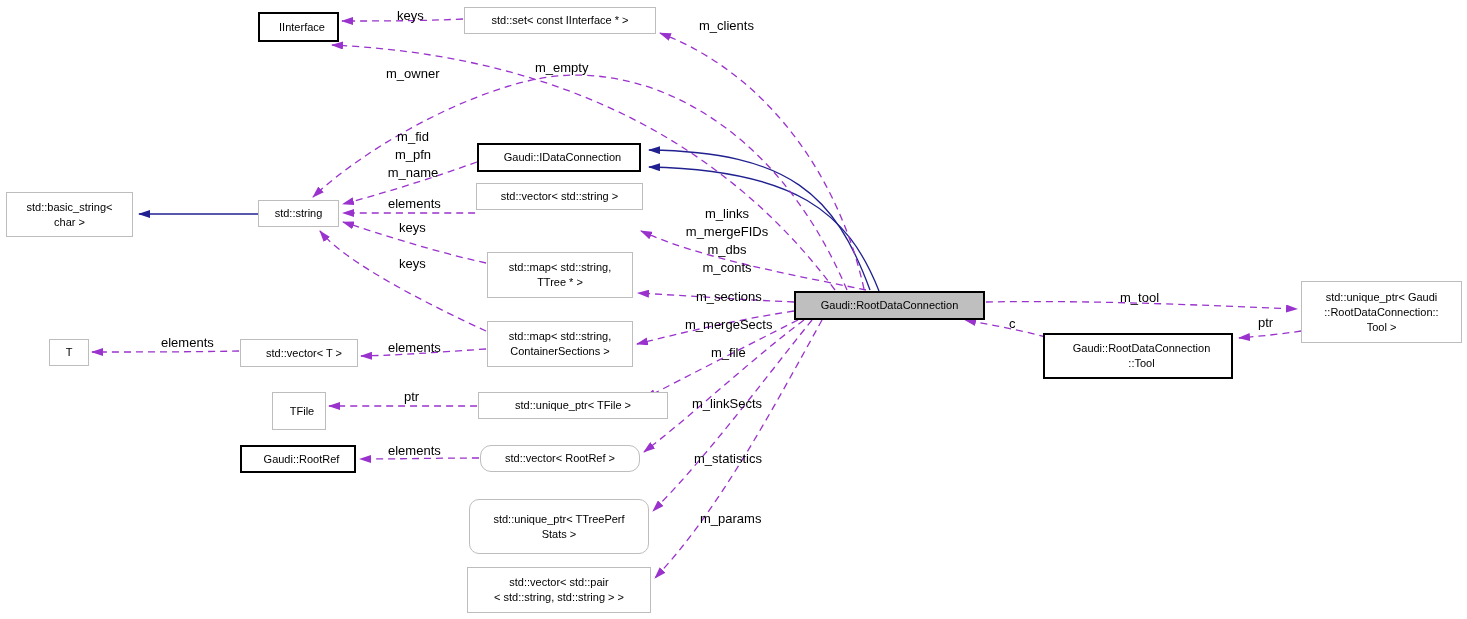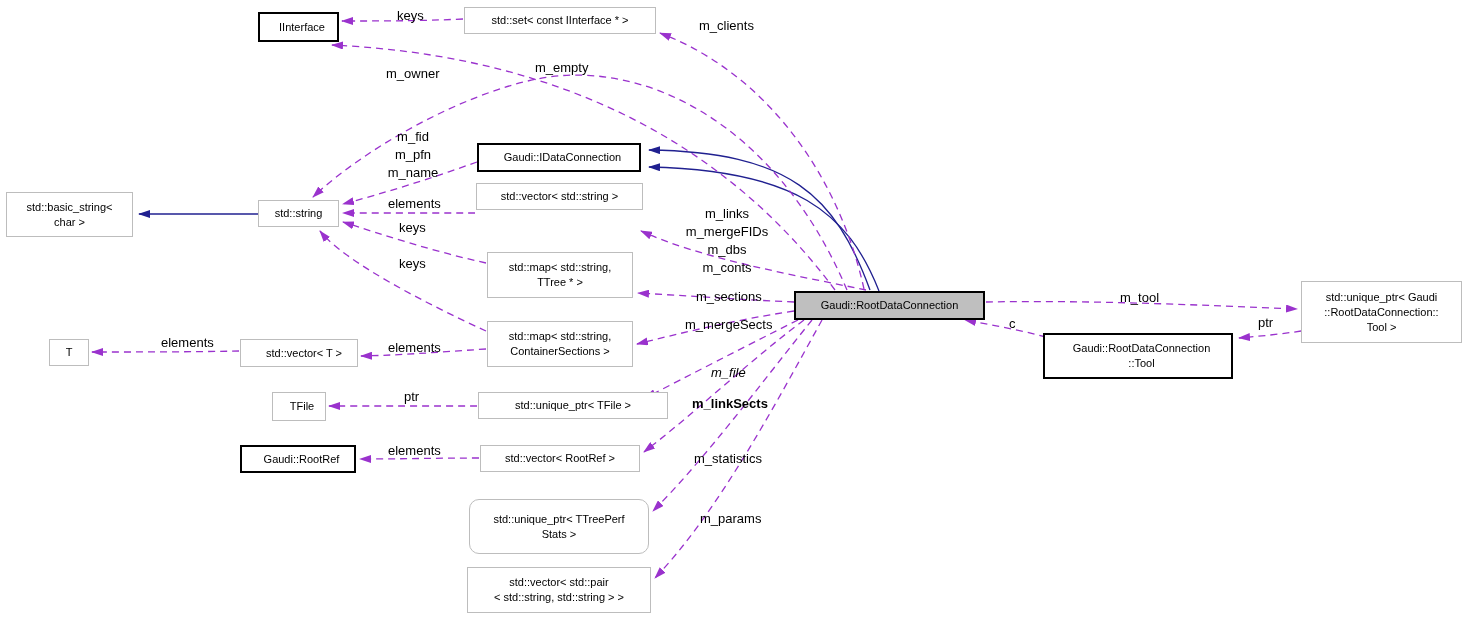--- a/index.html
+++ b/index.html
@@ -83,24 +83,24 @@
 char &gt;</div>
   <div class="node node-doc" style="left:477px;top:143px;width:164px;height:29px;">Gaudi::IDataConnection</div>
   <div class="node" style="left:258px;top:200px;width:81px;height:27px;">std::string</div>
   <div class="node" style="left:476px;top:183px;width:167px;height:27px;">std::vector&lt; std::string &gt;</div>
   <div class="node" style="left:487px;top:252px;width:146px;height:46px;">std::map&lt; std::string,
 TTree * &gt;</div>
   <div class="node" style="left:487px;top:321px;width:146px;height:46px;">std::map&lt; std::string,
 ContainerSections &gt;</div>
   <div class="node" style="left:49px;top:339px;width:40px;height:27px;">T</div>
   <div class="node" style="left:240px;top:339px;width:118px;height:28px;padding-left:10px;">std::vector&lt; T &gt;</div>
-  <div class="node" style="left:272px;top:392px;width:54px;height:29px;padding-left:6px;">TFile</div>
+  <div class="node" style="left:272px;top:392px;width:54px;height:38px;padding-left:6px;">TFile</div>
   <div class="node" style="left:478px;top:392px;width:190px;height:27px;">std::unique_ptr&lt; TFile &gt;</div>
   <div class="node node-doc" style="left:240px;top:445px;width:116px;height:28px;">Gaudi::RootRef</div>
-  <div class="node" style="left:480px;top:445px;width:160px;height:27px;">std::vector&lt; RootRef &gt;</div>
+  <div class="node" style="left:480px;top:445px;width:160px;height:27px;border-radius:11px;">std::vector&lt; RootRef &gt;</div>
   <div class="node" style="left:469px;top:499px;width:180px;height:55px;border-radius:10px;">std::unique_ptr&lt; TTreePerf
 Stats &gt;</div>
   <div class="node" style="left:467px;top:567px;width:184px;height:46px;">std::vector&lt; std::pair
 &lt; std::string, std::string &gt; &gt;</div>
   <div class="node node-main" style="left:794px;top:291px;width:191px;height:29px;">Gaudi::RootDataConnection</div>
   <div class="node node-doc" style="left:1043px;top:333px;width:190px;height:46px;">Gaudi::RootDataConnection
 ::Tool</div>
   <div class="node" style="left:1301px;top:281px;width:161px;height:62px;">std::unique_ptr&lt; Gaudi
 ::RootDataConnection::
 Tool &gt;</div>
@@ -116,23 +116,23 @@
   <span class="edge-label" style="left:399px;top:219px;">keys</span>
   <span class="edge-label" style="left:399px;top:255px;">keys</span>
   <span class="edge-label center-text" style="left:680px;top:185px;width:94px;margin-top:20px;">m_links
 m_mergeFIDs
 m_dbs
 m_conts</span>
   <span class="edge-label" style="left:696px;top:288px;">m_sections</span>
   <span class="edge-label" style="left:685px;top:316px;">m_mergeSects</span>
   <span class="edge-label" style="left:161px;top:334px;">elements</span>
   <span class="edge-label" style="left:388px;top:339px;">elements</span>
-  <span class="edge-label" style="left:711px;top:364px;font-style:italic;">m_file</span>
+  <span class="edge-label" style="left:711px;top:344px;">m_file</span>
   <span class="edge-label" style="left:404px;top:388px;">ptr</span>
-  <span class="edge-label" style="left:692px;top:395px;font-weight:bold;">m_linkSects</span>
+  <span class="edge-label" style="left:692px;top:395px;">m_linkSects</span>
   <span class="edge-label" style="left:388px;top:442px;">elements</span>
   <span class="edge-label" style="left:694px;top:450px;">m_statistics</span>
   <span class="edge-label" style="left:700px;top:510px;">m_params</span>
   <span class="edge-label" style="left:1120px;top:289px;">m_tool</span>
   <span class="edge-label" style="left:1009px;top:315px;">c</span>
   <span class="edge-label" style="left:1258px;top:314px;">ptr</span>
 
 </div>
 
 </body></html>

